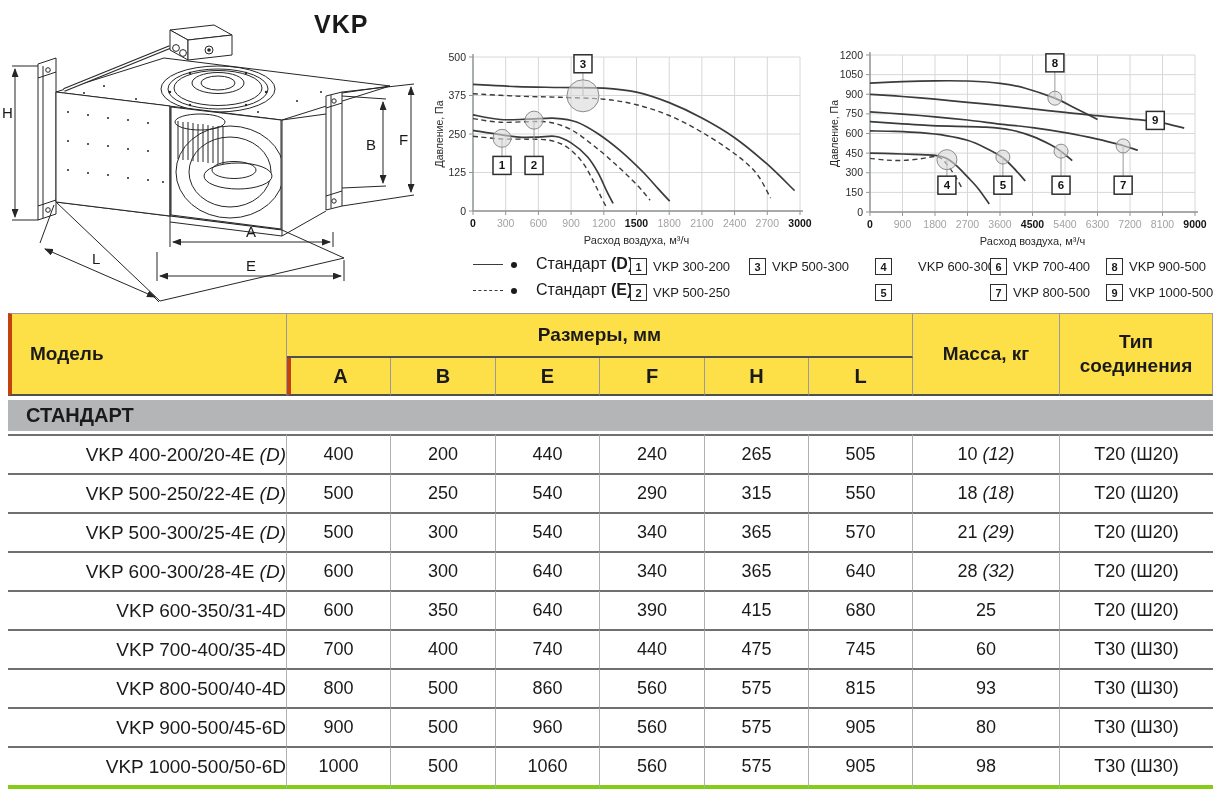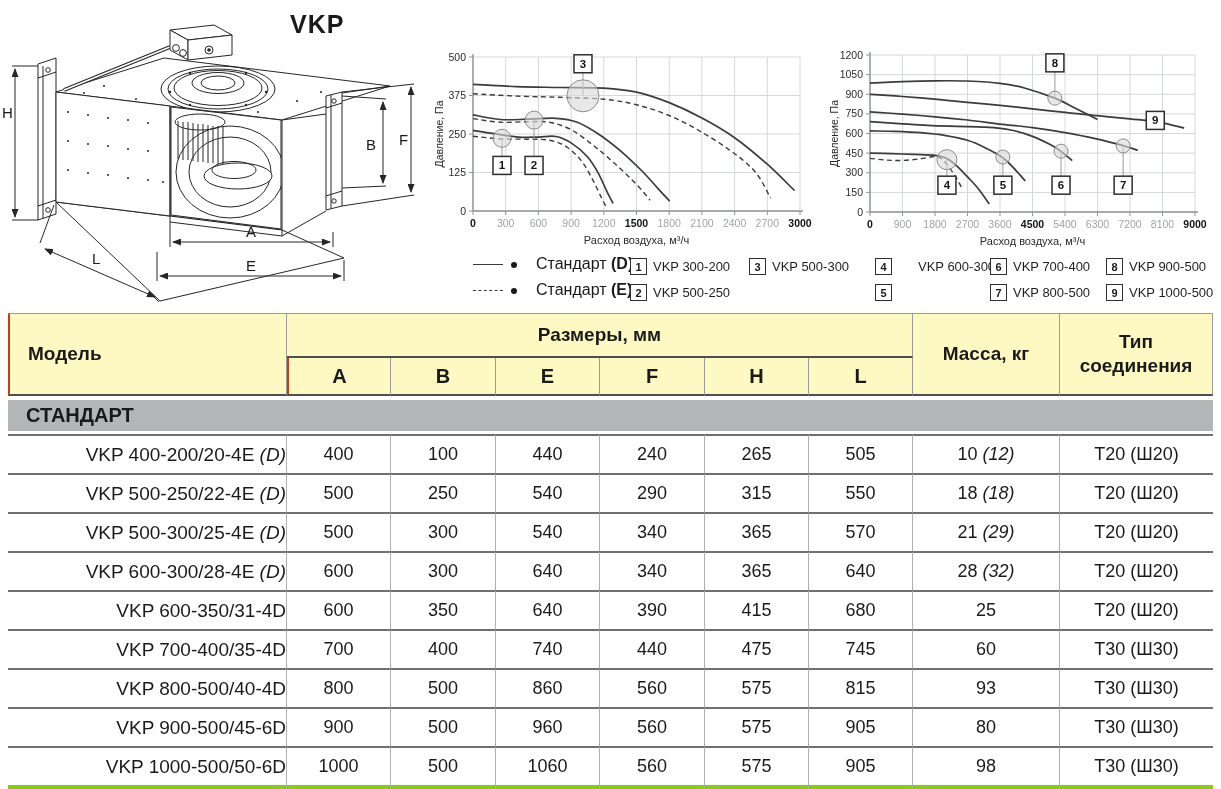--- a/index.html
+++ b/index.html
@@ -1,36 +1,36 @@
 <!DOCTYPE html>
 <html><head>
 <meta charset="utf-8">
 <style>
   html,body{margin:0;padding:0;background:#fff;}
   .page{position:relative;width:1221px;height:789px;background:#fff;overflow:hidden;
         font-family:"Liberation Sans",sans-serif;color:#1a1a1a;}
-  .vkp-title{position:absolute;left:290px;top:10px;font-size:25px;font-weight:bold;letter-spacing:1px;}
+  .vkp-title{position:absolute;left:314px;top:10px;font-size:25px;font-weight:bold;letter-spacing:1px;}
   .main-title{position:absolute;left:437px;top:6px;font-size:20px;font-weight:bold;letter-spacing:.5px;}
   svg text{font-family:"Liberation Sans",sans-serif;}
   .chart-svg{position:absolute;}
   .legend{position:absolute;}
   .legend .num-box{position:absolute;width:15px;height:15px;border:1.6px solid #2e2e2e;background:#fff;
       font-size:11px;font-weight:bold;display:flex;align-items:center;justify-content:center;}
   .legend .num-label{position:absolute;font-size:13px;color:#1f1f1f;white-space:nowrap;}
   .legend .line-sample{position:absolute;width:30px;border-top:1.8px solid #3b3b3b;}
   .legend .line-sample.dashed{border-top-style:dashed;}
   .legend .dot{position:absolute;width:6px;height:6px;border-radius:50%;background:#1a1a1a;}
   .legend .std-label{position:absolute;font-size:16px;white-space:nowrap;}
   .legend .std-label b{font-weight:bold;}
   
   .spec-table{position:absolute;left:8px;top:313px;width:1205px;border-collapse:separate;border-spacing:0;table-layout:fixed;}
   .spec-table th,.spec-table td{padding:0;margin:0;vertical-align:middle;}
-  .spec-table thead th{background:#fef9c3;font-weight:bold;font-size:19px;border-right:1px solid #9b9b9b;}
+  .spec-table thead th{background:#fde047;font-weight:bold;font-size:19px;border-right:1px solid #9b9b9b;}
   .spec-table thead tr:first-child th{border-top:1px solid #9b9b9b;}
-  .spec-table thead th:first-child{border-left:2px solid #c2410c;}
+  .spec-table thead th:first-child{border-left:4px solid #c2410c;}
   .spec-table th.h-model{text-align:left;padding-left:18px;border-bottom:2px solid #4f4f4f;}
   .spec-table th.h-group{height:42px;border-bottom:2px solid #4f4f4f;}
   .spec-table th.h-span{border-bottom:2px solid #4f4f4f;}
   .spec-table th.h-dim{height:36px;font-size:20px;border-bottom:2px solid #4f4f4f;}
   .spec-table th.h-type{line-height:1.25;}
   .spec-table td.band{background:#b4b5b7;border-top:4px solid #fff;border-bottom:3px solid #fff;
       height:31px;font-weight:bold;font-size:20px;text-align:left;padding-left:18px;}
   .spec-table tbody td{height:37px;border-top:2px solid #707070;border-right:1px solid #b0b0b0;
       font-size:18px;text-align:center;background:#fff;}
   .spec-table tbody td:last-child{border-right:none;}
@@ -406,21 +406,21 @@
           <th class="h-dim">L</th>
         </tr>
     </thead>
     <tbody id="tableBody">
         <tr>
           <td class="band" colspan="9">СТАНДАРТ</td>
         </tr>
         <tr>
           <td class="c-model">VKP 400-200/20-4E <i>(D)</i></td>
           <td>400</td>
-          <td>100</td>
+          <td>200</td>
           <td>440</td>
           <td>240</td>
           <td>265</td>
           <td>505</td>
           <td>10 <i>(12)</i></td>
           <td>Т20 (Ш20)</td>
         </tr>
         <tr>
           <td class="c-model">VKP 500-250/22-4E <i>(D)</i></td>
           <td>500</td>

